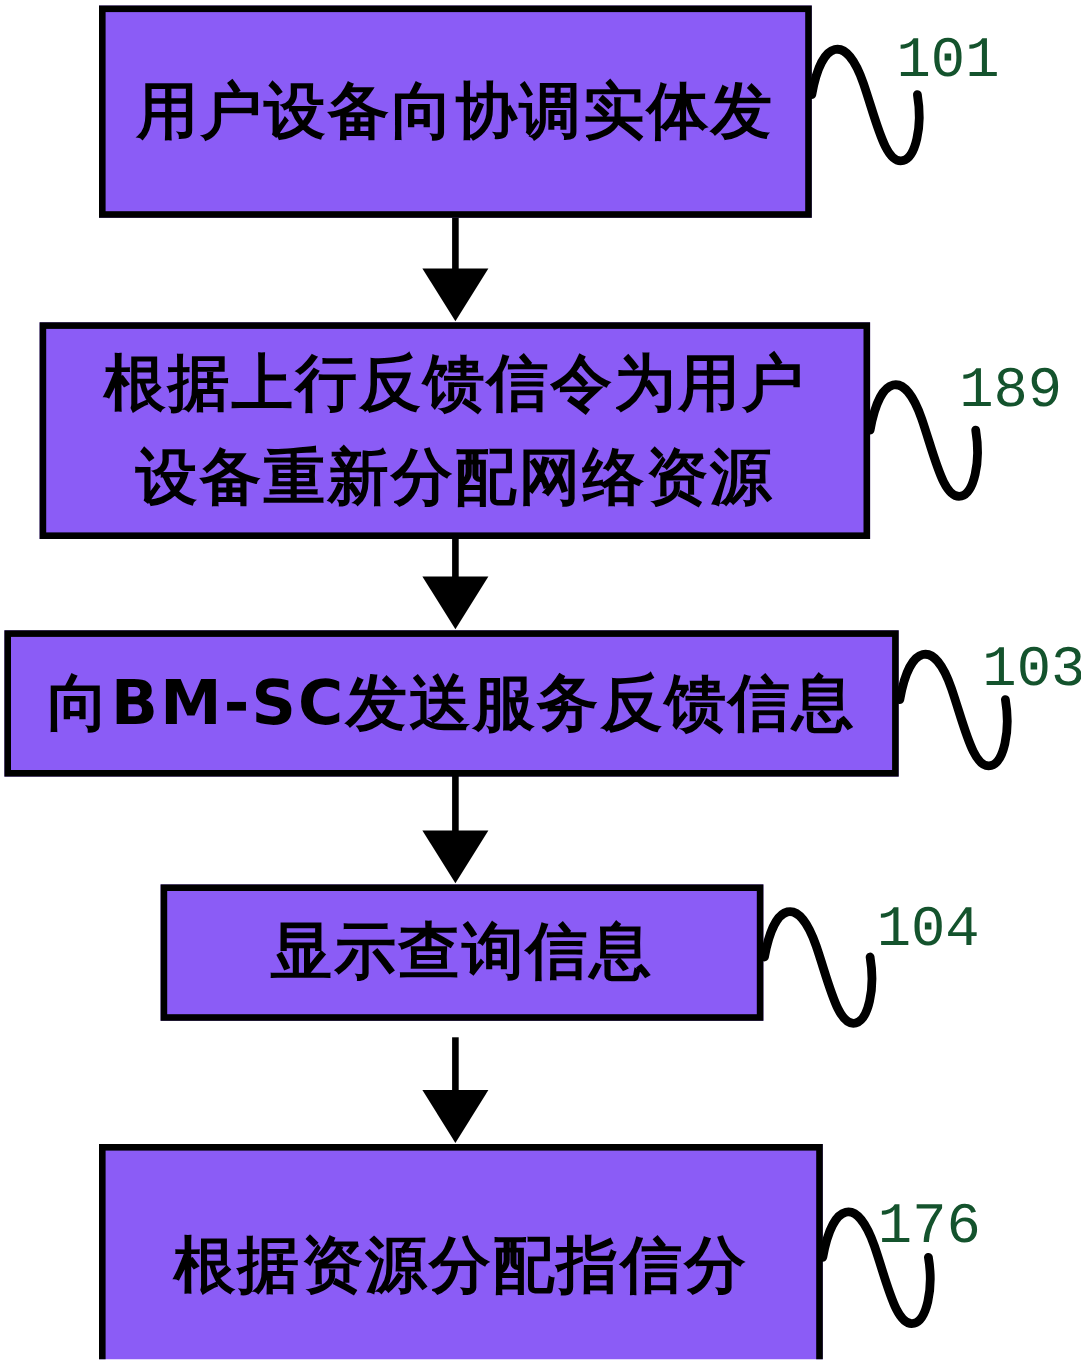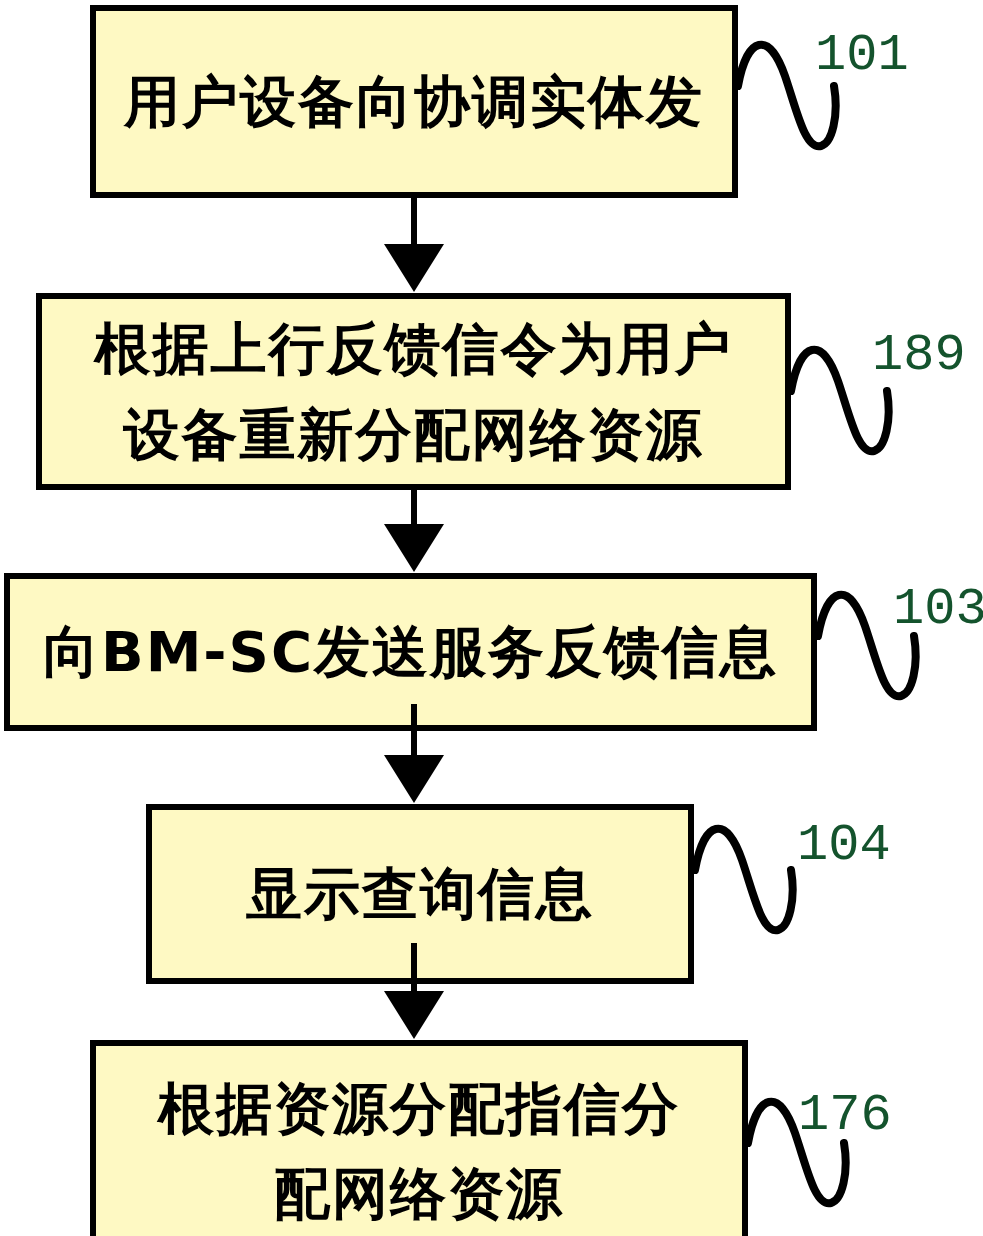--- a/index.html
+++ b/index.html
@@ -12,39 +12,39 @@
     width: 983px;
     height: 1236px;
     background: #ffffff;
     overflow: hidden;
     font-family: "DejaVu Sans", sans-serif;
   }
   .box {
     position: absolute;
     box-sizing: border-box;
     border: 6px solid #000000;
-    background: #fef9c3;
+    background: #8b5cf6;
     display: flex;
     flex-direction: column;
     align-items: center;
     justify-content: center;
     text-align: center;
   }
   .box .line {
     font-size: 56px;
     font-weight: 700;
     color: #000000;
     line-height: 1.52;
     letter-spacing: 2px;
     white-space: nowrap;
   }
   .box1 { left: 90px;  top: 5px;    width: 648px; height: 193px; }
   .box2 { left: 36px;  top: 293px;  width: 755px; height: 197px; }
-  .box3 { left: 4px;   top: 573px;  width: 813px; height: 158px; }
-  .box4 { left: 146px; top: 804px;  width: 548px; height: 180px; }
+  .box3 { left: 4px;   top: 573px;  width: 813px; height: 133px; }
+  .box4 { left: 146px; top: 804px;  width: 548px; height: 124px; }
   .box5 { left: 90px;  top: 1040px; width: 658px; height: 222px; }
 
   .arrow {
     position: absolute;
     left: 384px;
     width: 60px;
   }
   .arrow .shaft {
     position: absolute;
     left: 27px;
@@ -155,20 +155,19 @@
   </svg>
   <div class="ref ref4">104</div>
 
   <div class="arrow arrow4">
     <div class="shaft"></div>
     <div class="head"></div>
   </div>
 
   <div class="box box5">
     <div class="line">根据资源分配指信分</div>
-    <div class="line">配网络资源</div>
   </div>
   <svg class="squiggle sq5" viewBox="0 0 124 132">
     <path d="M5,58 C14,8 36,2 52,48 C64,83 72,122 88,118 C99,115 106,88 101,58"></path>
   </svg>
   <div class="ref ref5">176</div>
 
 </div>
 
 </body></html>

